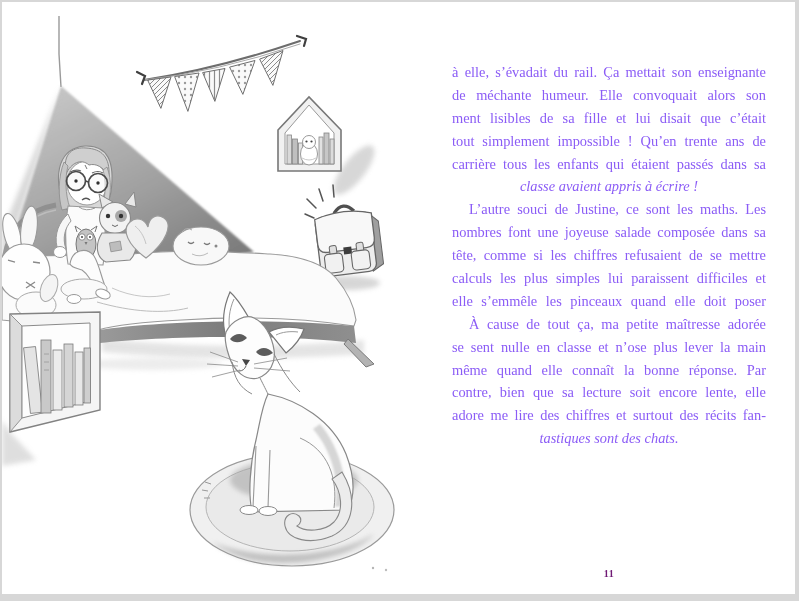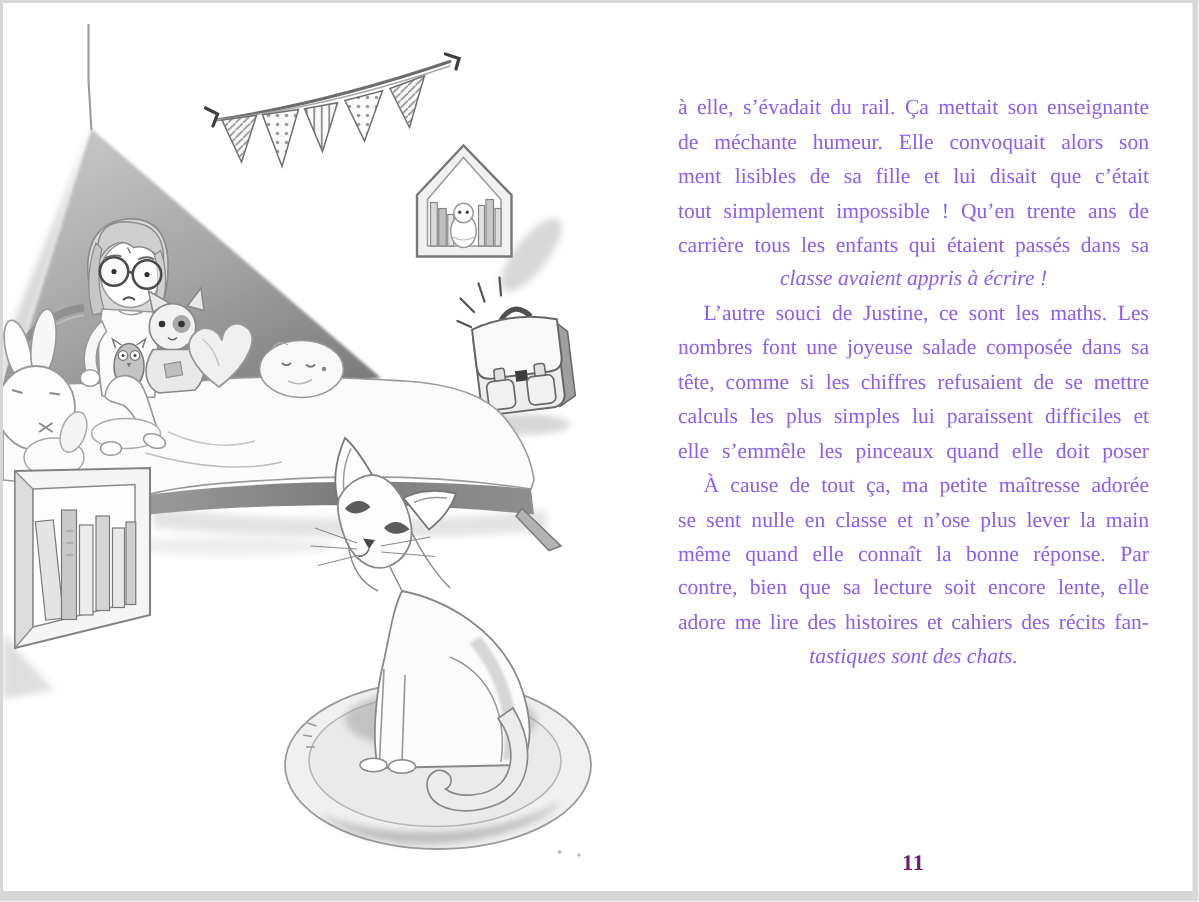--- a/index.html
+++ b/index.html
@@ -8,21 +8,21 @@
   .page{position:absolute;left:2px;top:2px;right:4px;bottom:7px;background:#ffffff;overflow:hidden;}
   .illustration{position:absolute;left:0;top:0;width:430px;height:592px;}
   .text-column{position:absolute;left:450px;top:59px;width:314px;color:#8b5cf6;
     font-size:14.4px;line-height:22.9px;}
   .line{height:22.9px;line-height:22.9px;overflow:hidden;text-align:justify;}
   .line::after{content:"";display:inline-block;width:100%;height:0;}
   .line.last{text-align:center;font-style:italic;}
   .line.last::after{content:none;}
   .line.indent{text-indent:17px;}
   .folio{position:absolute;left:450px;top:566px;width:314px;text-align:center;
-    font-size:15px;color:#701a75;letter-spacing:.5px;font-weight:bold;}
+    font-size:10px;color:#701a75;letter-spacing:.5px;font-weight:bold;}
   svg{display:block;}
 </style>
 </head>
 <body>
 
 <div class="screen">
   <div class="page">
 
     <svg class="illustration" viewBox="0 0 430 592" role="img" aria-label="Pencil sketch of a child's bedroom: a girl with round glasses sits on a bed among plush toys (bunny, cat, heart pillow, sleeping bird), bunting flags hang above, a house-shaped shelf with books and a bird figurine is on the wall, a school satchel sits on the bed, a cube bookshelf stands at left, and a slender cat sits on a round rug in the foreground.">
       <defs>
@@ -272,19 +272,19 @@
         <div class="line last">classe avaient appris à écrire !</div>
         <div class="line indent">L’autre souci de Justine, ce sont les maths. Les</div>
         <div class="line">nombres font une joyeuse salade composée dans sa</div>
         <div class="line">tête, comme si les chiffres refusaient de se mettre</div>
         <div class="line">calculs les plus simples lui paraissent difficiles et</div>
         <div class="line">elle s’emmêle les pinceaux quand elle doit poser</div>
         <div class="line indent">À cause de tout ça, ma petite maîtresse adorée</div>
         <div class="line">se sent nulle en classe et n’ose plus lever la main</div>
         <div class="line">même quand elle connaît la bonne réponse. Par</div>
         <div class="line">contre, bien que sa lecture soit encore lente, elle</div>
-        <div class="line">adore me lire des histoires et cahiers des récits fan-</div>
+        <div class="line">adore me lire des chiffres et surtout des récits fan-</div>
         <div class="line last">tastiques sont des chats.</div>
       </div>
     <div class="folio">11</div>
 
   </div>
 </div>
 
 </body></html>

